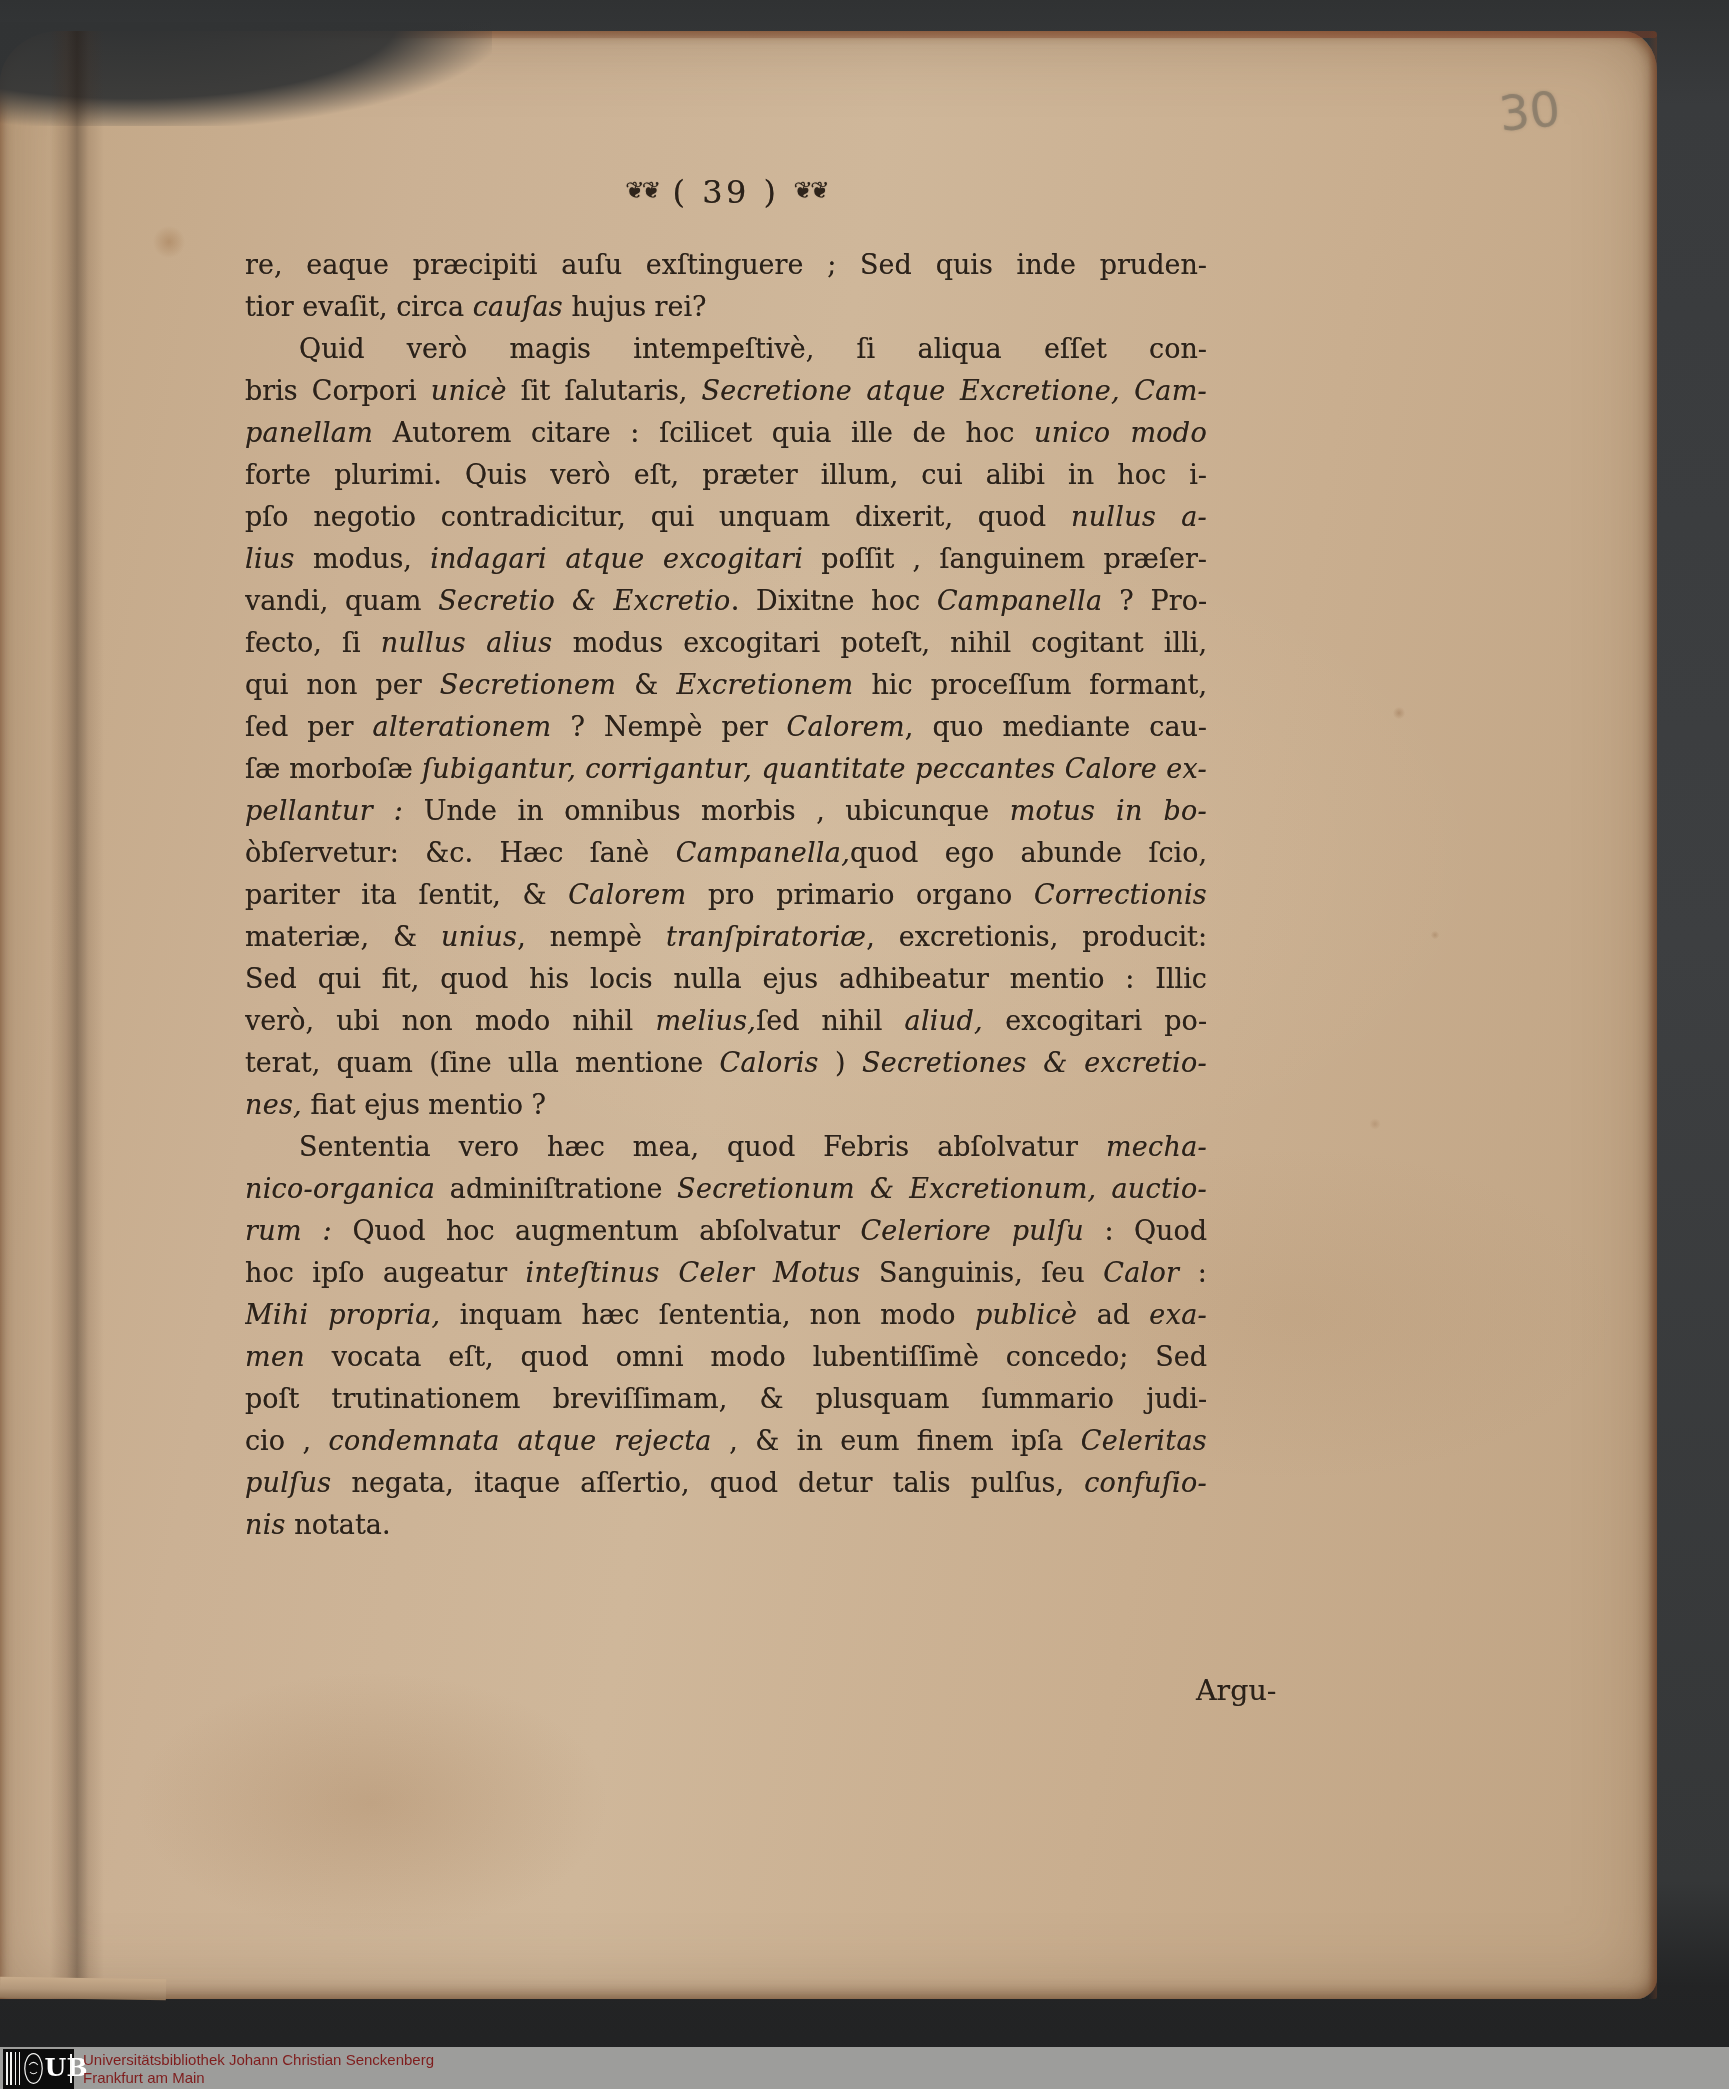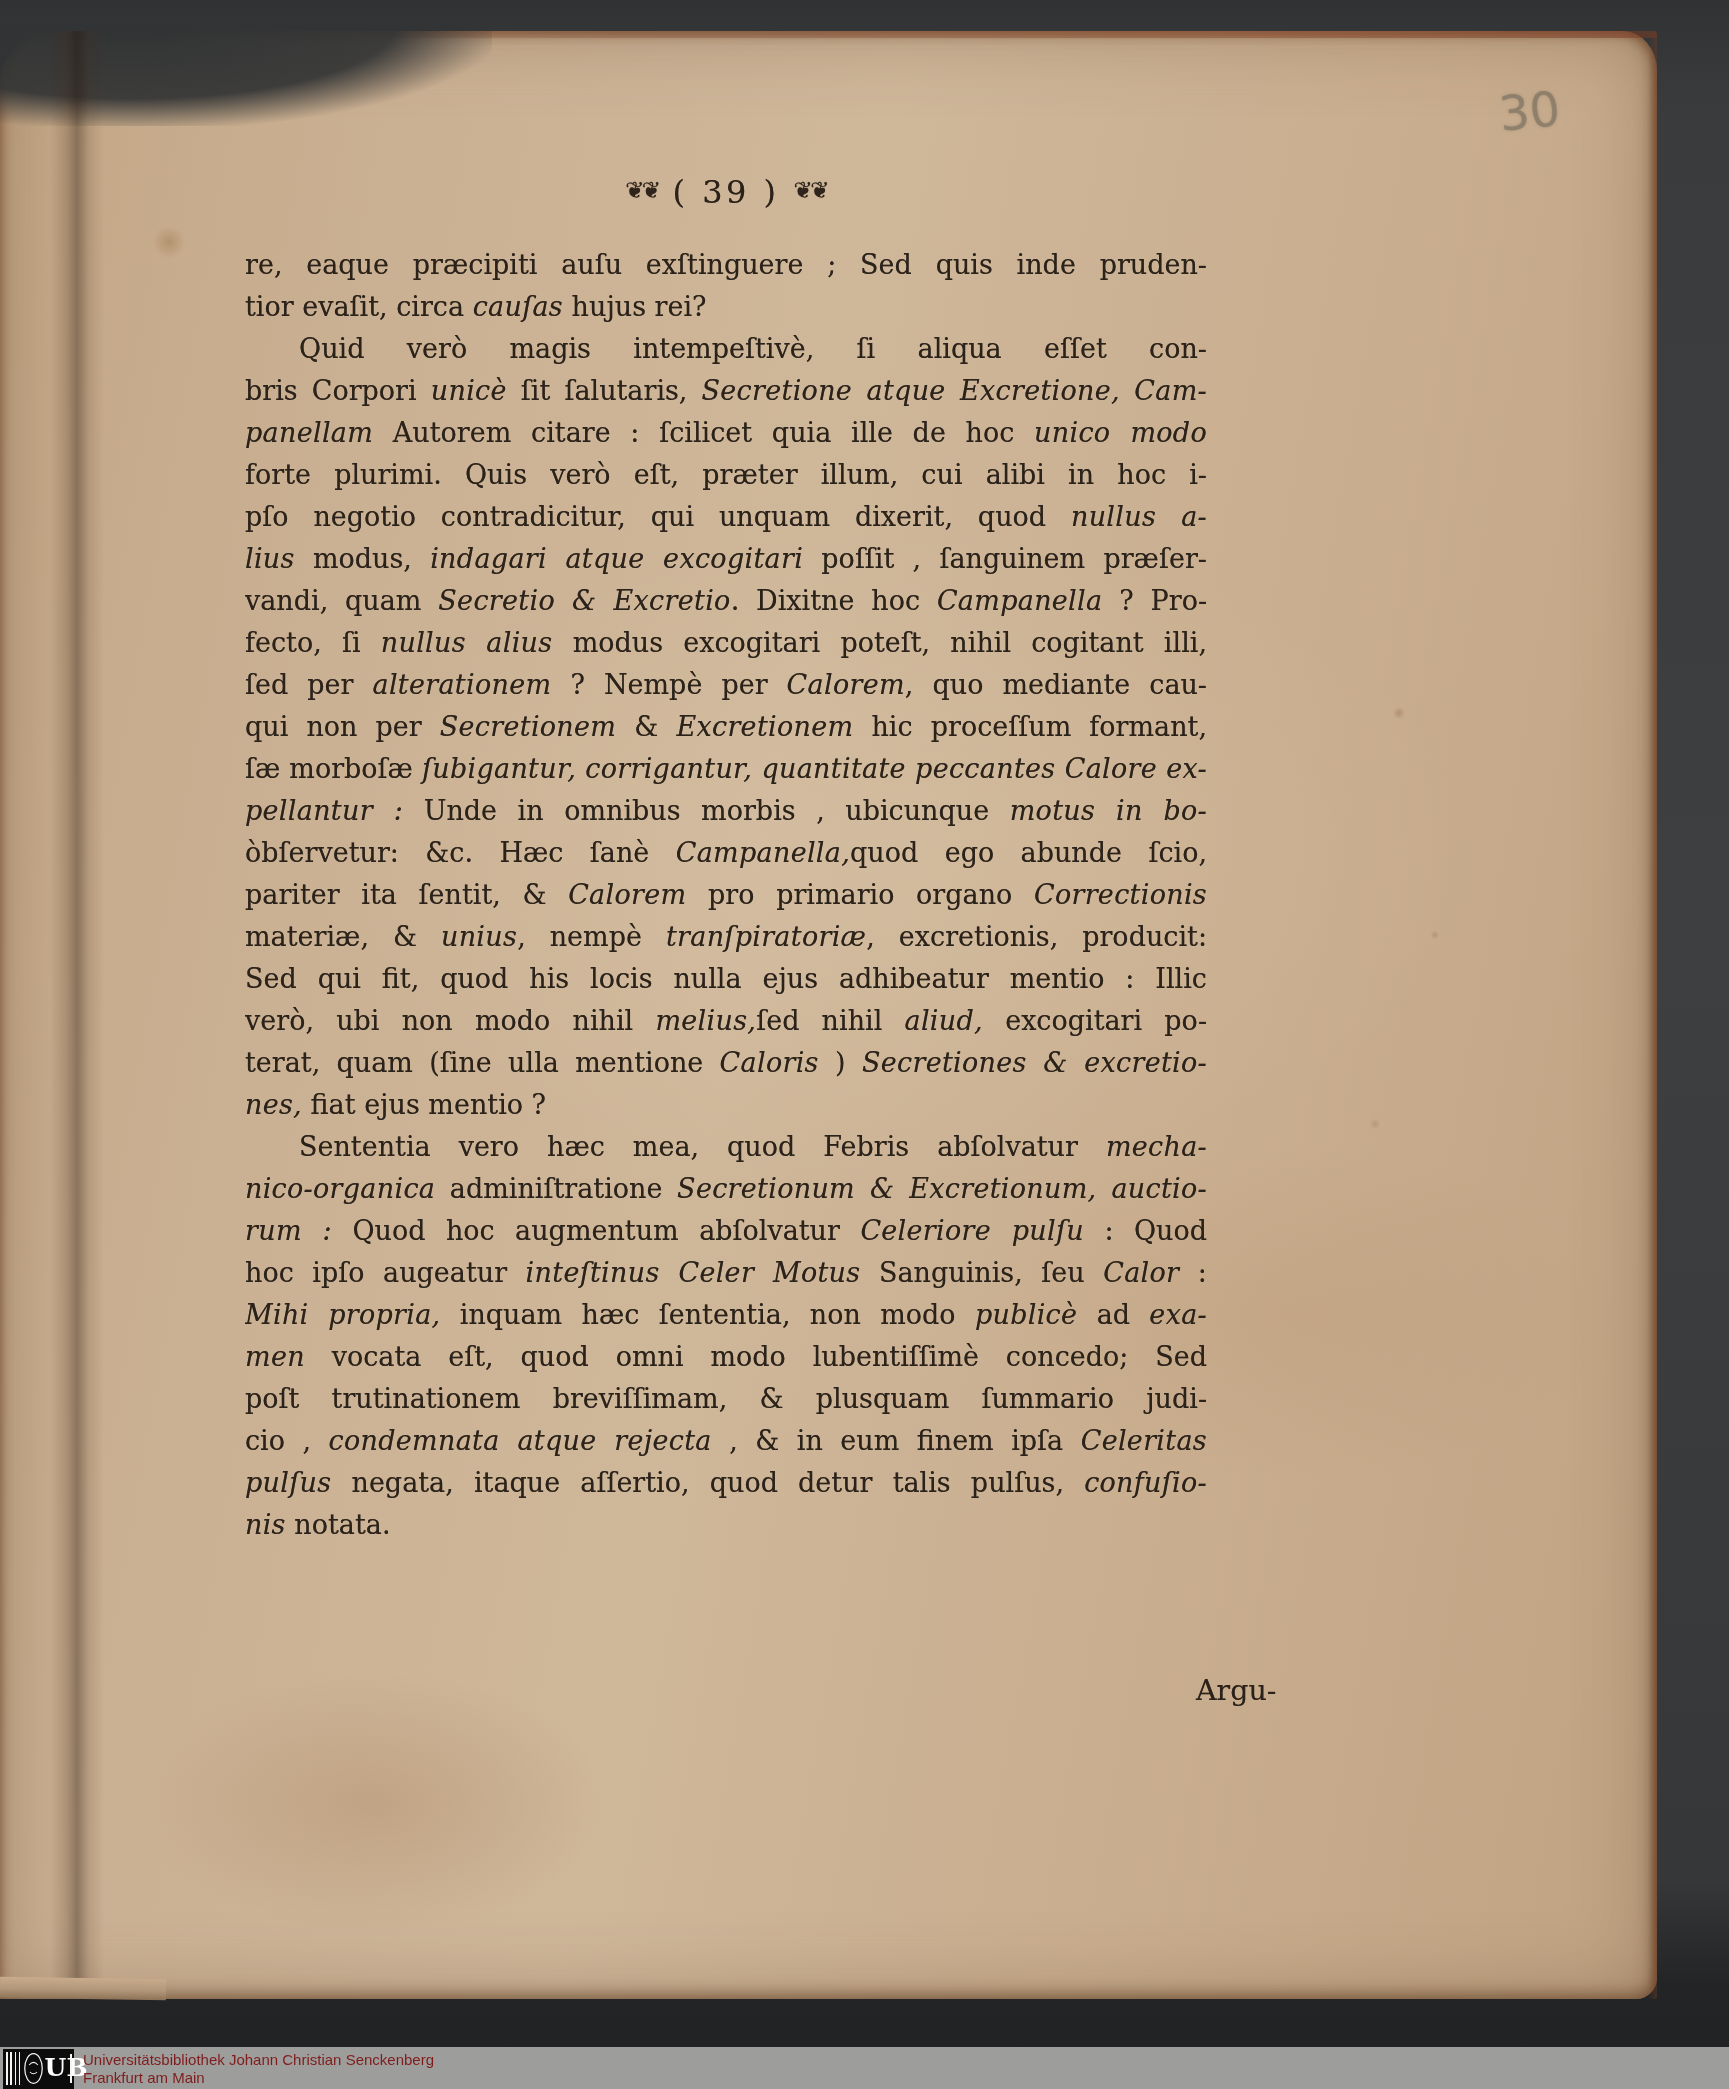--- a/index.html
+++ b/index.html
@@ -116,22 +116,22 @@
       <div class="tl"><span>re, eaque præcipiti auſu exſtinguere ;  Sed quis inde  pruden-</span></div>
       <div class="tl noj"><span>tior evaſit, circa </span><span class="it">cauſas</span><span> hujus rei?</span></div>
       <div class="tl ind"><span>Quid verò magis intempeſtivè, ſi aliqua eſſet con-</span></div>
       <div class="tl"><span>bris Corpori </span><span class="it">unicè</span><span> ſit ſalutaris, </span><span class="it">Secretione atque Excretione, Cam-</span></div>
       <div class="tl"><span class="it">panellam</span><span> Autorem citare :  ſcilicet quia ille de hoc </span><span class="it">unico modo</span></div>
       <div class="tl"><span>forte plurimi.  Quis verò eſt, præter illum, cui alibi in  hoc i-</span></div>
       <div class="tl"><span>pſo negotio contradicitur, qui unquam dixerit, quod </span><span class="it">nullus a-</span></div>
       <div class="tl"><span class="it">lius</span><span> modus, </span><span class="it">indagari atque excogitari</span><span> poſſit ,  ſanguinem præſer-</span></div>
       <div class="tl"><span>vandi, quam </span><span class="it">Secretio &amp; Excretio</span><span>.  Dixitne hoc </span><span class="it">Campanella</span><span> ?  Pro-</span></div>
       <div class="tl"><span>fecto, ſi </span><span class="it">nullus alius</span><span> modus excogitari poteſt, nihil cogitant illi,</span></div>
+      <div class="tl"><span>qui non per </span><span class="it">Secretionem</span><span> &amp; </span><span class="it">Excretionem</span><span> hic proceſſum formant,</span></div>
       <div class="tl"><span>ſed per </span><span class="it">alterationem</span><span> ?  Nempè per </span><span class="it">Calorem</span><span>, quo mediante cau-</span></div>
-      <div class="tl"><span>qui non per </span><span class="it">Secretionem</span><span> &amp; </span><span class="it">Excretionem</span><span> hic proceſſum formant,</span></div>
       <div class="tl"><span>ſæ morboſæ </span><span class="it">ſubigantur, corrigantur, quantitate peccantes Calore ex-</span></div>
       <div class="tl"><span class="it">pellantur :</span><span>  Unde in omnibus morbis ,  ubicunque </span><span class="it">motus in bo-</span></div>
       <div class="tl"><span>òbſervetur: &amp;c.   Hæc ſanè </span><span class="it">Campanella,</span><span>quod ego abunde ſcio,</span></div>
       <div class="tl"><span>pariter ita ſentit, &amp; </span><span class="it">Calorem</span><span> pro primario organo </span><span class="it">Correctionis</span></div>
       <div class="tl"><span>materiæ, &amp; </span><span class="it">unius</span><span>, nempè </span><span class="it">tranſpiratoriæ</span><span>, excretionis, producit:</span></div>
       <div class="tl"><span>Sed qui fit, quod his locis nulla ejus adhibeatur mentio :   Illic</span></div>
       <div class="tl"><span>verò, ubi non modo nihil </span><span class="it">melius,</span><span>ſed nihil </span><span class="it">aliud,</span><span>  excogitari po-</span></div>
       <div class="tl"><span>terat, quam (ſine ulla mentione </span><span class="it">Caloris</span><span> )  </span><span class="it">Secretiones &amp; excretio-</span></div>
       <div class="tl noj"><span class="it">nes,</span><span> fiat ejus mentio ?</span></div>
       <div class="tl ind"><span>Sententia vero hæc mea, quod Febris abſolvatur </span><span class="it">mecha-</span></div>

